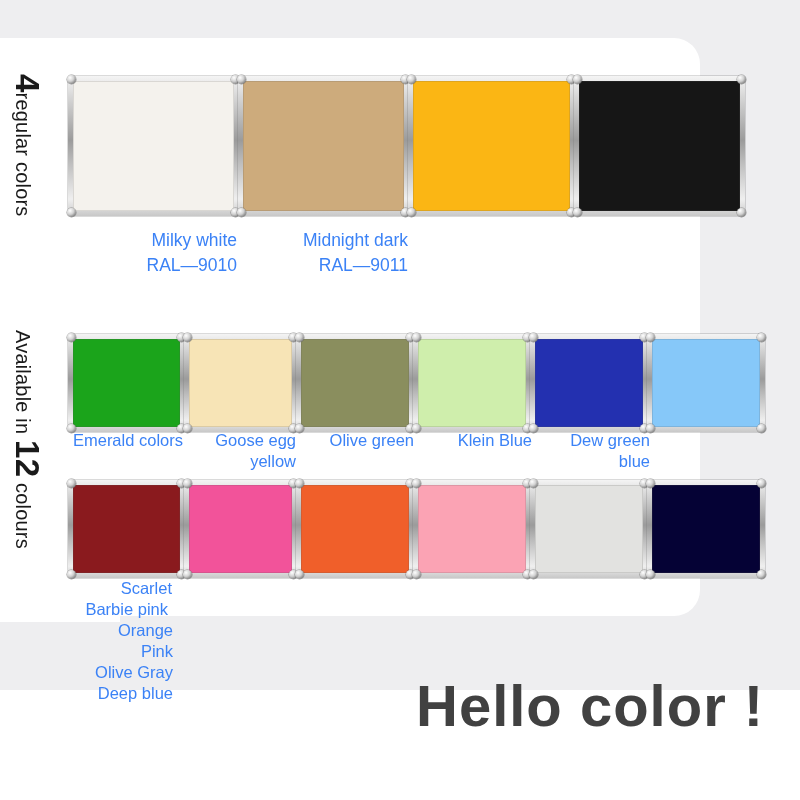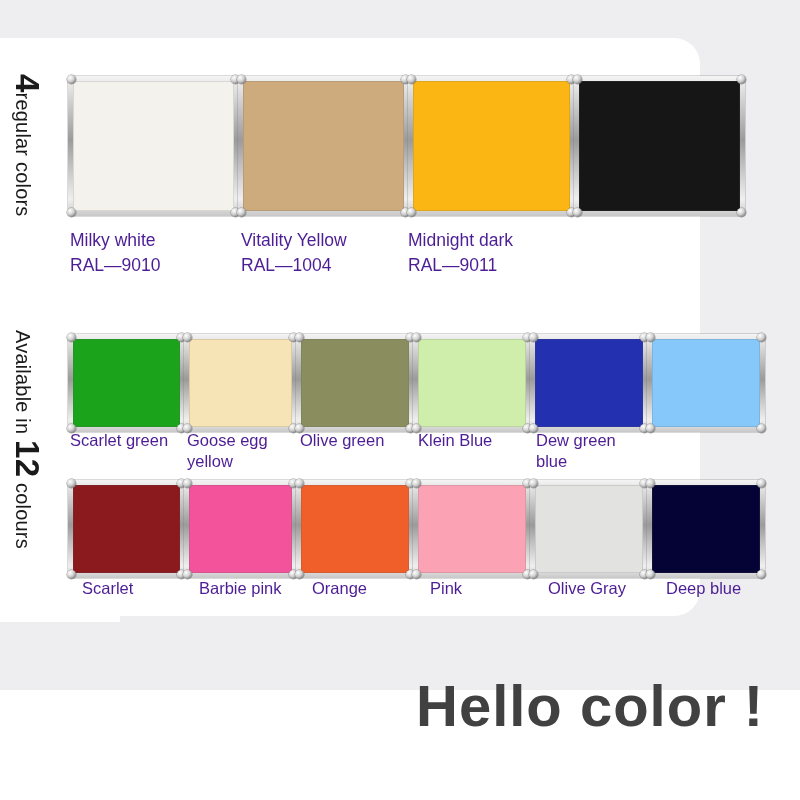--- a/index.html
+++ b/index.html
@@ -119,26 +119,26 @@
   .panel .rivet.bl { left: -1px; bottom: -1px; }
   .panel .rivet.br { right: -1px; bottom: -1px; }
 
   
   .captions {
     position: absolute;
     display: flex;
   }
   #caps-1 { left: 68px; top: 228px; }
   #caps-2 { left: 68px; top: 430px; }
-  #caps-3 { left: 80px; top: 578px; }
+  #caps-3 { left: 57px; top: 578px; flex-direction: column; }
 
   .cap {
     box-sizing: border-box;
-    text-align: left;
-    color: #4c1d95;
+    text-align: right;
+    color: #3b82f6;
     font-size: 16.5px;
     line-height: 21px;
     padding: 0 2px;
   }
   #caps-1 .cap { font-size: 17.5px; line-height: 25px; }
   .cap .ral { display: block; }
 
   
   #hello {
     position: absolute;
@@ -283,25 +283,24 @@
         <div class="face" style="background: rgb(5, 2, 53);"></div>
         <span class="rivet tl"></span>
         <span class="rivet tr"></span>
         <span class="rivet bl"></span>
         <span class="rivet br"></span>
       </div>
     </div>
 
   <div class="captions" id="caps-1">
       <div class="cap" style="width: 171px;"><span>Milky white</span><span class="ral">RAL—9010</span></div>
-      <div class="cap" style="width: 167px;"><span>Vitality Yellow</span><span class="ral">RAL—1004</span></div>
       <div class="cap" style="width: 171px;"><span>Midnight dark</span><span class="ral">RAL—9011</span></div>
     </div>
   <div class="captions" id="caps-2">
-      <div class="cap" style="width: 117px;"><span>Scarlet green</span></div>
+      <div class="cap" style="width: 117px;"><span>Emerald colors</span></div>
       <div class="cap" style="width: 113px;"><span>Goose egg yellow</span></div>
       <div class="cap" style="width: 118px;"><span>Olive green</span></div>
       <div class="cap" style="width: 118px;"><span>Klein Blue</span></div>
       <div class="cap" style="width: 118px;"><span>Dew green blue</span></div>
     </div>
   <div class="captions" id="caps-3">
       <div class="cap" style="width: 117px;"><span>Scarlet</span></div>
       <div class="cap" style="width: 113px;"><span>Barbie pink</span></div>
       <div class="cap" style="width: 118px;"><span>Orange</span></div>
       <div class="cap" style="width: 118px;"><span>Pink</span></div>

